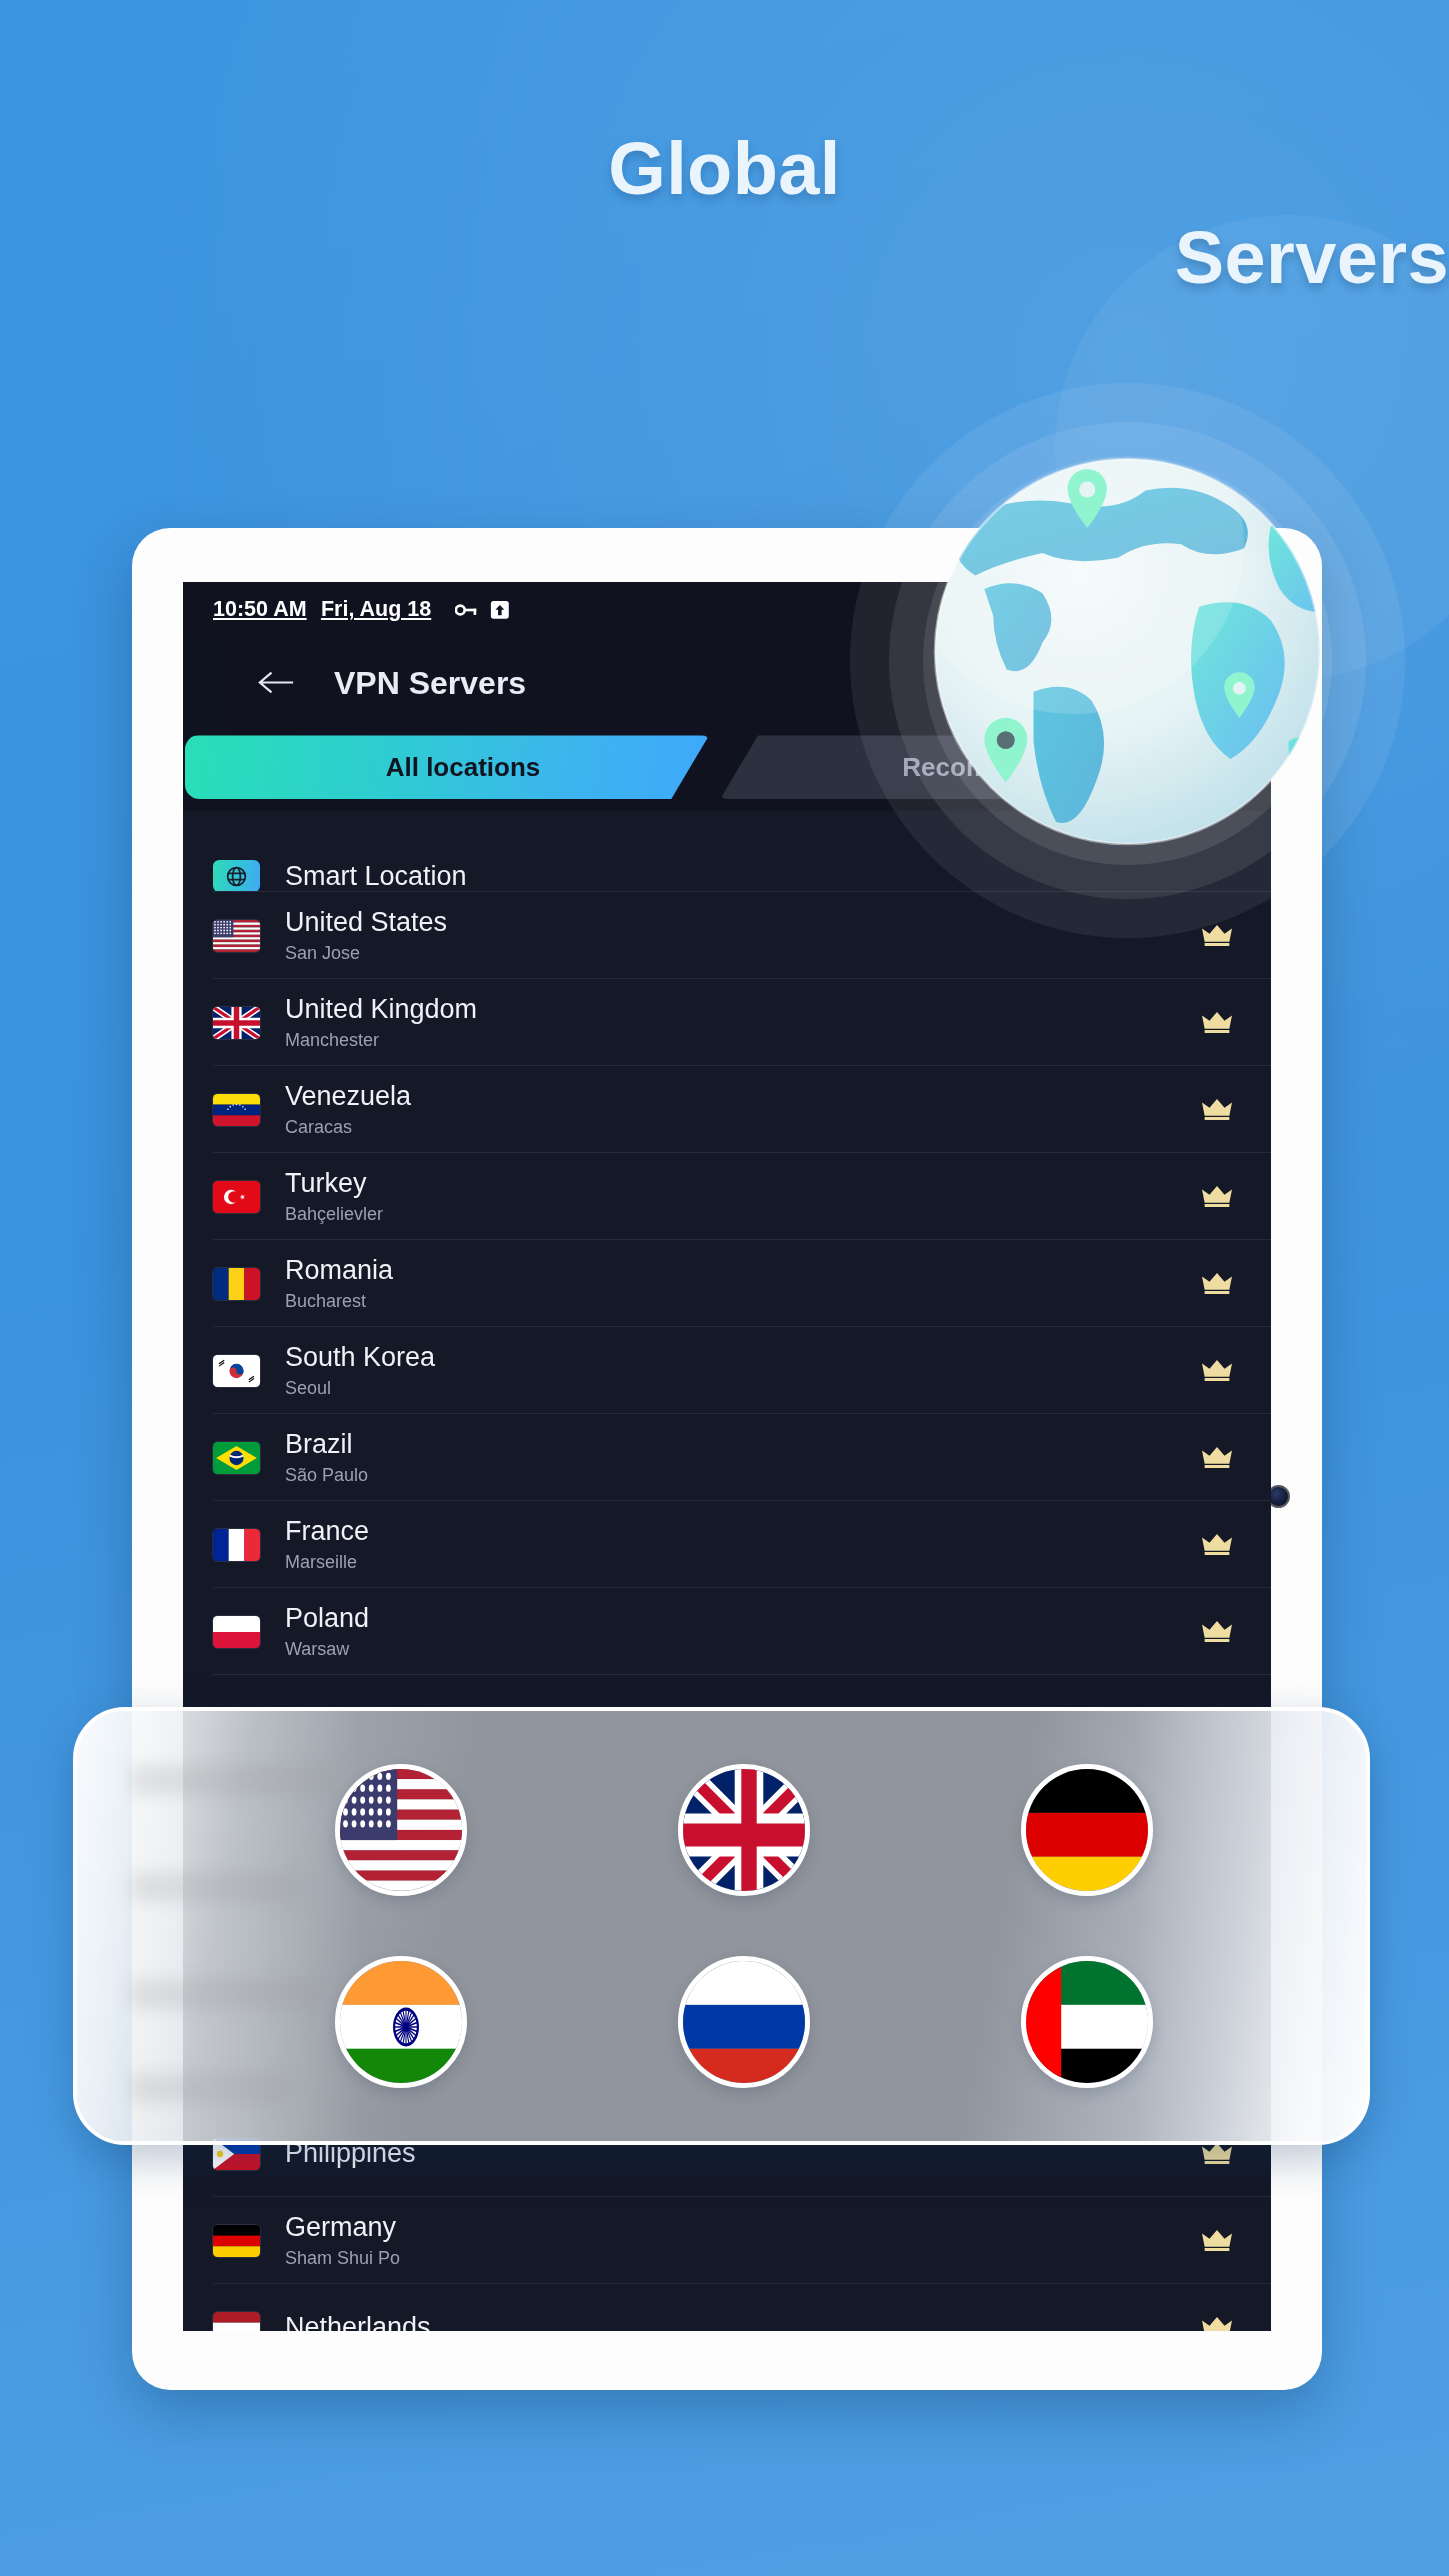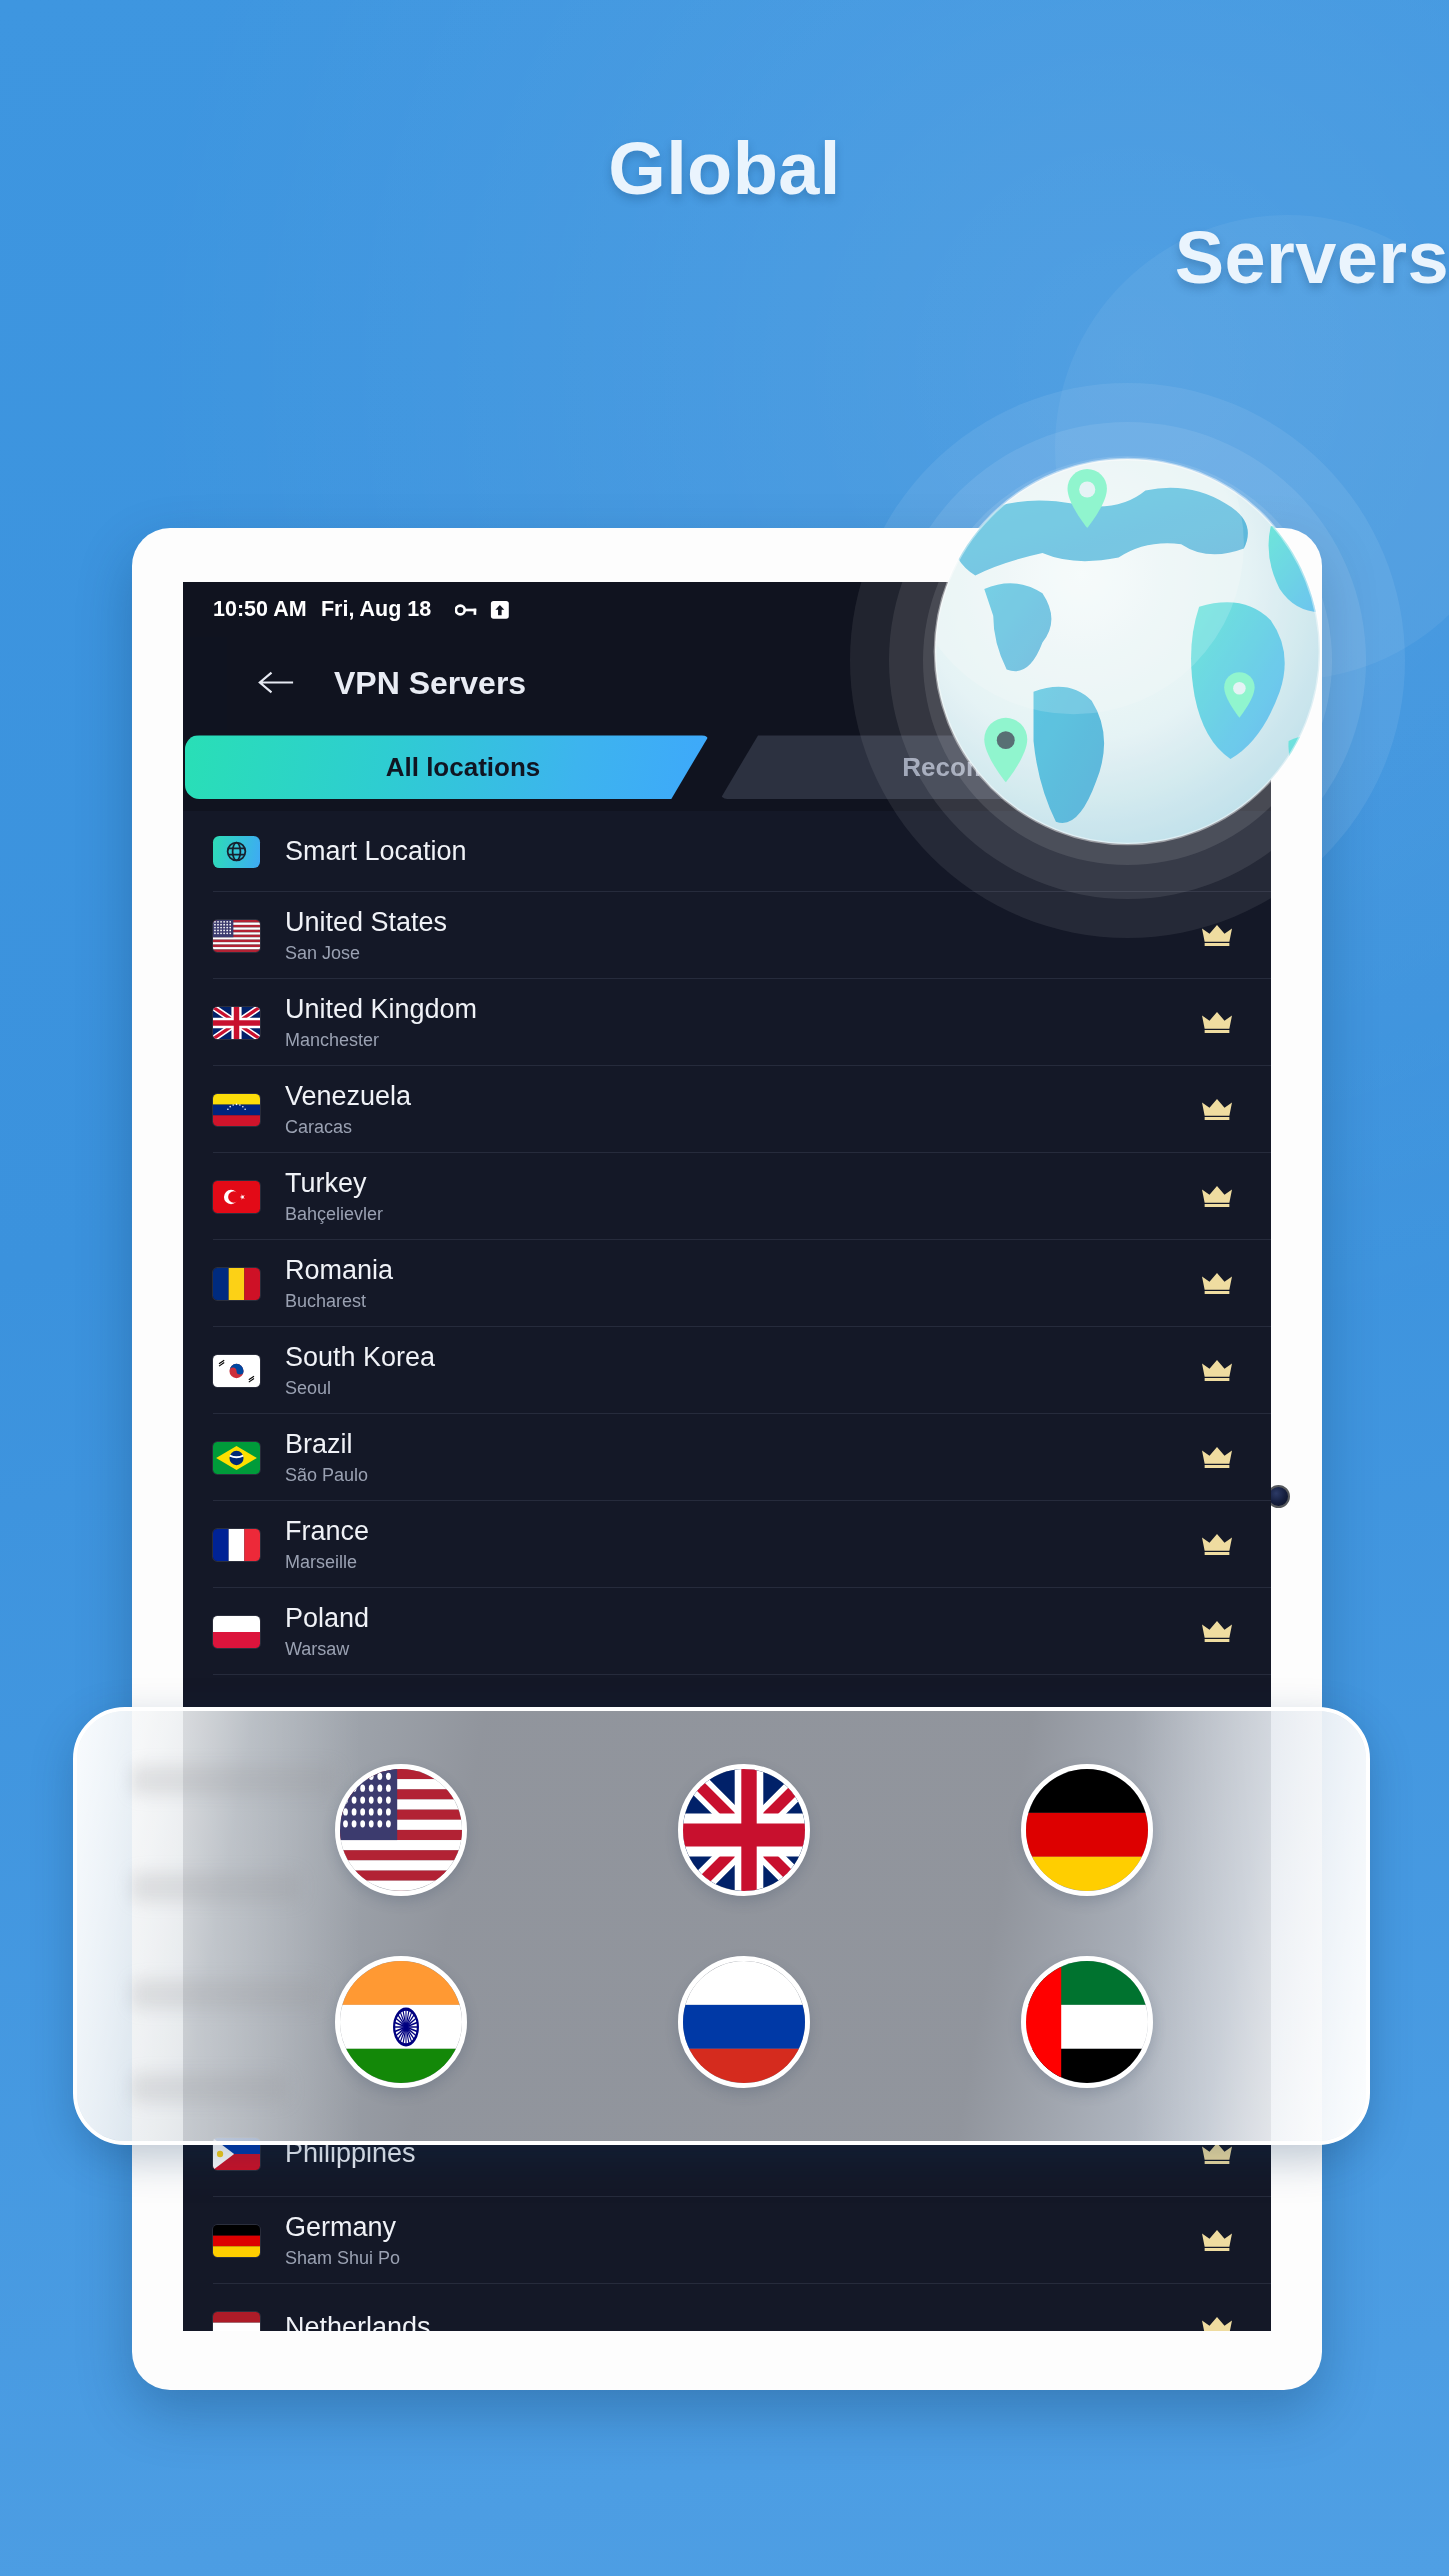--- a/index.html
+++ b/index.html
@@ -43,21 +43,21 @@
   }
   .screen {
     position:absolute; left:51px; top:54px; right:51px; bottom:59px;
     background:#0f1320; overflow:hidden;
   }
 
   
   .statusbar {
     height:55px; display:flex; align-items:center; gap:14.3px;
     padding-left:30px; color:#fff;
-    font-size:21.5px; font-weight:bold; background:#10131f;
+    font-size:21.5px; font-weight:bold; background:#10131f;text-decoration:underline;
   }
   .sb-date { font-size:21.5px; font-weight:bold; }
   .sb-icons { display:flex; align-items:center; gap:11.6px; margin-left:9.8px; }
 
   
   .appbar {
     height:93px; display:flex; align-items:center;
     padding-left:30px; gap:39px; background:#10131f;margin-left:44px;
   }
   .appbar-title { color:#e9ecf4; font-size:32px; font-weight:bold; }
@@ -88,21 +88,21 @@
   
   .list { background:#141827; }
   .row {
     position:relative; display:flex; align-items:center;
     height:87px; padding:0 30px; background:#141827;
   }
   .row::after {
     content:""; position:absolute; left:30px; right:0; bottom:0;
     height:0.9px; background:#262b3c;
   }
-  .row.smart { height:81px; }
+  .row.smart { height:81px;align-items:flex-end; }
   .row.smart::after { left:30px; }
   .flagwrap { width:47px; flex:0 0 47px; margin-right:25px; display:flex; }
   .flag {
     width:47px; height:32px; border-radius:4.5px;
     overflow:hidden; position:relative; flex:0 0 auto;
     box-shadow:0 0 0 0.9px rgba(255,255,255,0.10);
   }
   .smart-icon {
     width:47px; height:32px; border-radius:6.3px;
     background:linear-gradient(100deg,#2edcb6 0%, #34c4d6 50%, #3fa9f5 100%);

